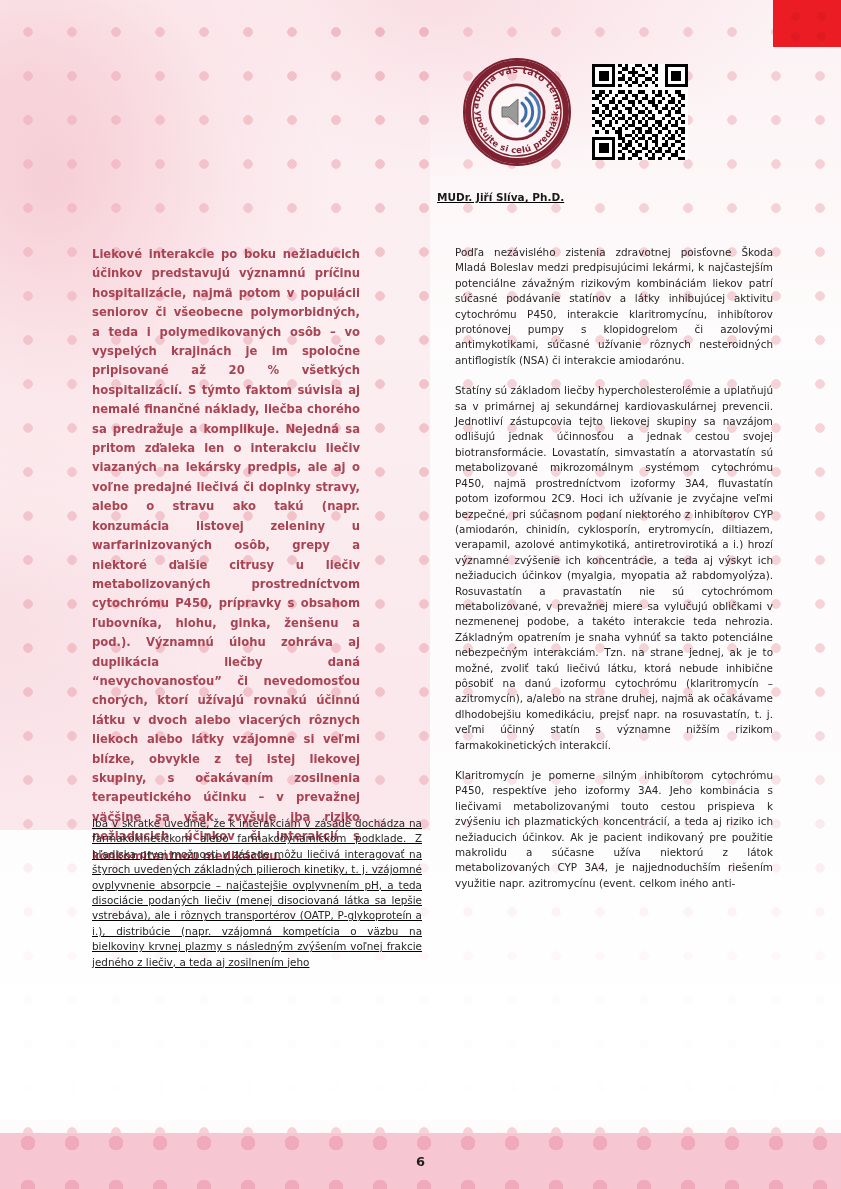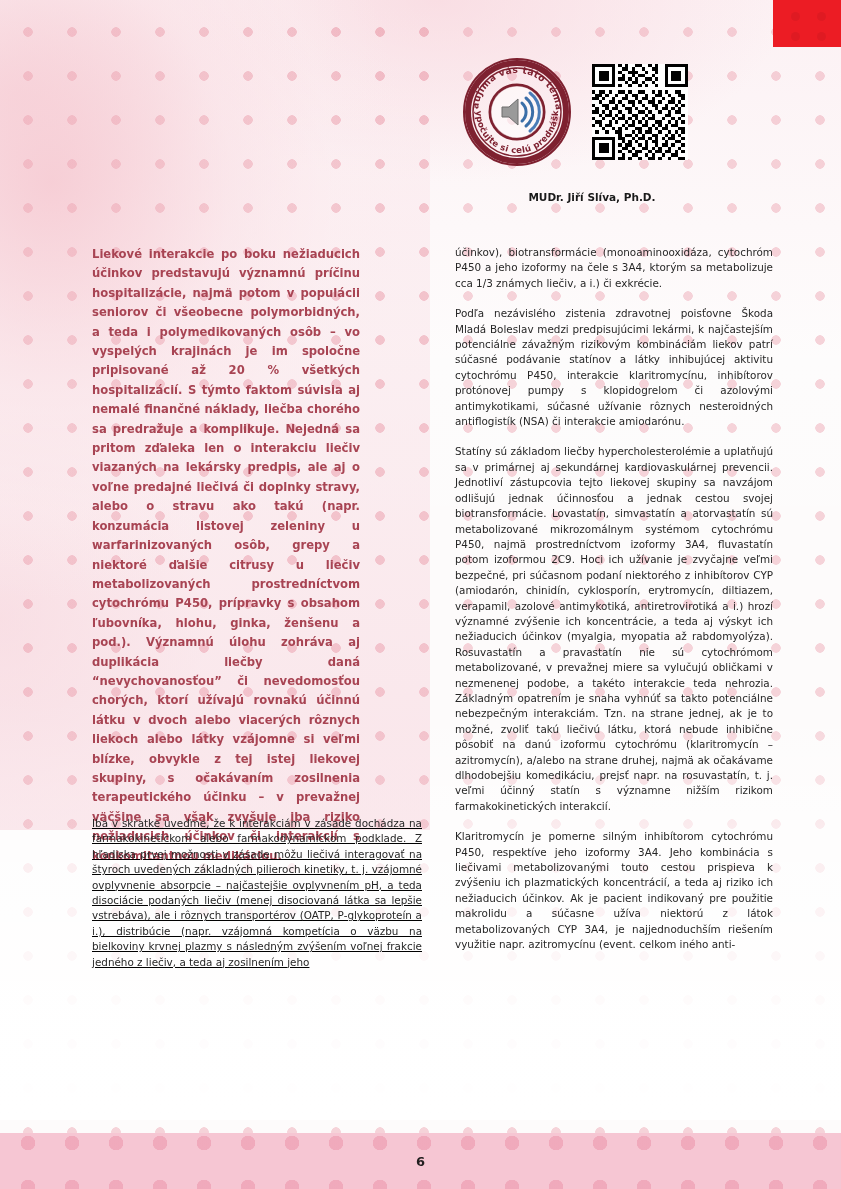--- a/index.html
+++ b/index.html
@@ -66,21 +66,21 @@
     font-family:"DejaVu Sans", sans-serif;
   }
   .stamp{
     position:absolute;left:462px;top:57px;width:110px;height:110px;
   }
   .qr{
     position:absolute;left:592px;top:64px;width:96px;height:96px;
     background:#fff;
   }
   .byline{
-    position:absolute;right:84px;top:190px;width:330px;text-align:center;
+    position:absolute;right:74px;top:190px;width:330px;text-align:left;text-decoration:underline;
   }
   .byline .name{
     font-size:10.5px;font-weight:bold;color:#1a1a1a;line-height:14px;
   }
   .byline .aff{
     font-size:9.5px;color:#2b2b2b;line-height:14px;
   }
   
   .col-left{
     position:absolute;left:92px;top:245px;width:268px;
@@ -416,21 +416,20 @@
 
   <div class="col-left">
     <p class="lead-text">Liekové interakcie po boku nežiaducich účinkov predstavujú významnú príčinu hospitalizácie, najmä potom v populácii seniorov či všeobecne polymorbidných, a teda i polymedikovaných osôb – vo vyspelých krajinách je im spoločne pripisované až 20 % všetkých hospitalizácií. S týmto faktom súvisia aj nemalé finančné náklady, liečba chorého sa predražuje a komplikuje. Nejedná sa pritom zďaleka len o interakciu liečiv viazaných na lekársky predpis, ale aj o voľne predajné liečivá či doplnky stravy, alebo o stravu ako takú (napr. konzumácia listovej zeleniny u warfarinizovaných osôb, grepy a niektoré ďalšie citrusy u liečiv metabolizovaných prostredníctvom cytochrómu P450, prípravky s obsahom ľubovníka, hlohu, ginka, ženšenu a pod.). Významnú úlohu zohráva aj duplikácia liečby daná “nevychovanosťou” či nevedomosťou chorých, ktorí užívajú rovnakú účinnú látku v dvoch alebo viacerých rôznych liekoch alebo látky vzájomne si veľmi blízke, obvykle z tej istej liekovej skupiny, s očakávaním zosilnenia terapeutického účinku – v prevažnej väčšine sa však zvyšuje iba riziko nežiaducich účinkov či interakcií s konkomitantnou medikáciou.</p>
   </div>
 
   <div class="col-left-lower">
     <p class="body-text">Iba v skratke uveďme, že k interakciám v zásade dochádza na farmakokinetickom alebo farmakodynamickom podklade. Z hľadiska prvej možnosti v zásade môžu liečivá interagovať na štyroch uvedených základných pilieroch kinetiky, t. j. vzájomné ovplyvnenie absorpcie – najčastejšie ovplyvnením pH, a teda disociácie podaných liečiv (menej disociovaná látka sa lepšie vstrebáva), ale i rôznych transportérov (OATP, P-glykoproteín a i.), distribúcie (napr. vzájomná kompetícia o väzbu na bielkoviny krvnej plazmy s následným zvýšením voľnej frakcie jedného z liečiv, a teda aj zosilnením jeho</p>
   </div>
 
   <div class="col-right">
-    <p class="body-text">účinkov), biotransformácie (monoaminooxidáza, cytochróm P450 a jeho izoformy na čele s 3A4, ktorým sa metabolizuje cca 1/3 známych liečiv, a i.) či exkrécie.</p>
     <p class="body-text">Podľa nezávislého zistenia zdravotnej poisťovne Škoda Mladá Boleslav medzi predpisujúcimi lekármi, k najčastejším potenciálne závažným rizikovým kombináciám liekov patrí súčasné podávanie statínov a látky inhibujúcej aktivitu cytochrómu P450, interakcie klaritromycínu, inhibítorov protónovej pumpy s klopidogrelom či azolovými antimykotikami, súčasné užívanie rôznych nesteroidných antiflogistík (NSA) či interakcie amiodarónu.</p>
     <p class="body-text">Statíny sú základom liečby hypercholesterolémie a uplatňujú sa v primárnej aj sekundárnej kardiovaskulárnej prevencii. Jednotliví zástupcovia tejto liekovej skupiny sa navzájom odlišujú jednak účinnosťou a jednak cestou svojej biotransformácie. Lovastatín, simvastatín a atorvastatín sú metabolizované mikrozomálnym systémom cytochrómu P450, najmä prostredníctvom izoformy 3A4, fluvastatín potom izoformou 2C9. Hoci ich užívanie je zvyčajne veľmi bezpečné, pri súčasnom podaní niektorého z inhibítorov CYP (amiodarón, chinidín, cyklosporín, erytromycín, diltiazem, verapamil, azolové antimykotiká, antiretrovirotiká a i.) hrozí významné zvýšenie ich koncentrácie, a teda aj výskyt ich nežiaducich účinkov (myalgia, myopatia až rabdomyolýza). Rosuvastatín a pravastatín nie sú cytochrómom metabolizované, v prevažnej miere sa vylučujú obličkami v nezmenenej podobe, a takéto interakcie teda nehrozia. Základným opatrením je snaha vyhnúť sa takto potenciálne nebezpečným interakciám. Tzn. na strane jednej, ak je to možné, zvoliť takú liečivú látku, ktorá nebude inhibične pôsobiť na danú izoformu cytochrómu (klaritromycín – azitromycín), a/alebo na strane druhej, najmä ak očakávame dlhodobejšiu komedikáciu, prejsť napr. na rosuvastatín, t. j. veľmi účinný statín s významne nižším rizikom farmakokinetických interakcií.</p>
     <p class="body-text">Klaritromycín je pomerne silným inhibítorom cytochrómu P450, respektíve jeho izoformy 3A4. Jeho kombinácia s liečivami metabolizovanými touto cestou prispieva k zvýšeniu ich plazmatických koncentrácií, a teda aj riziko ich nežiaducich účinkov. Ak je pacient indikovaný pre použitie makrolidu a súčasne užíva niektorú z látok metabolizovaných CYP 3A4, je najjednoduchším riešením využitie napr. azitromycínu (event. celkom iného anti-</p>
   </div>
 
   <div class="footer">
     <div class="footer-dots"></div>
     <div class="page-num">6</div>
   </div>
 

